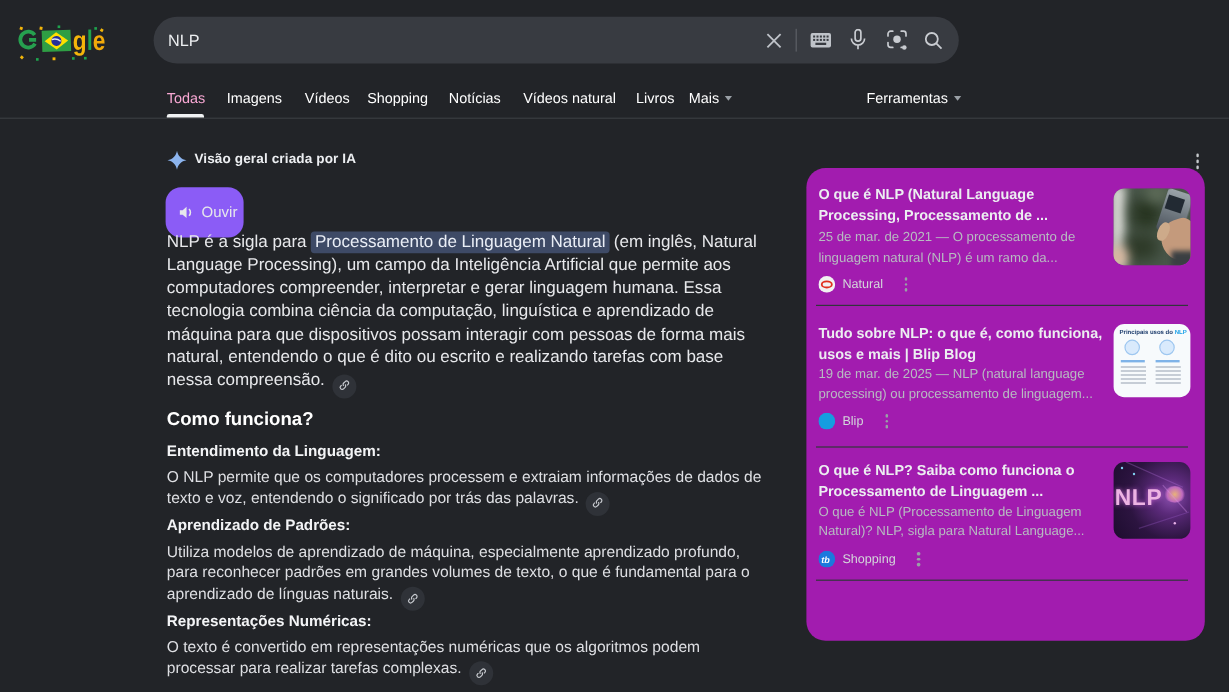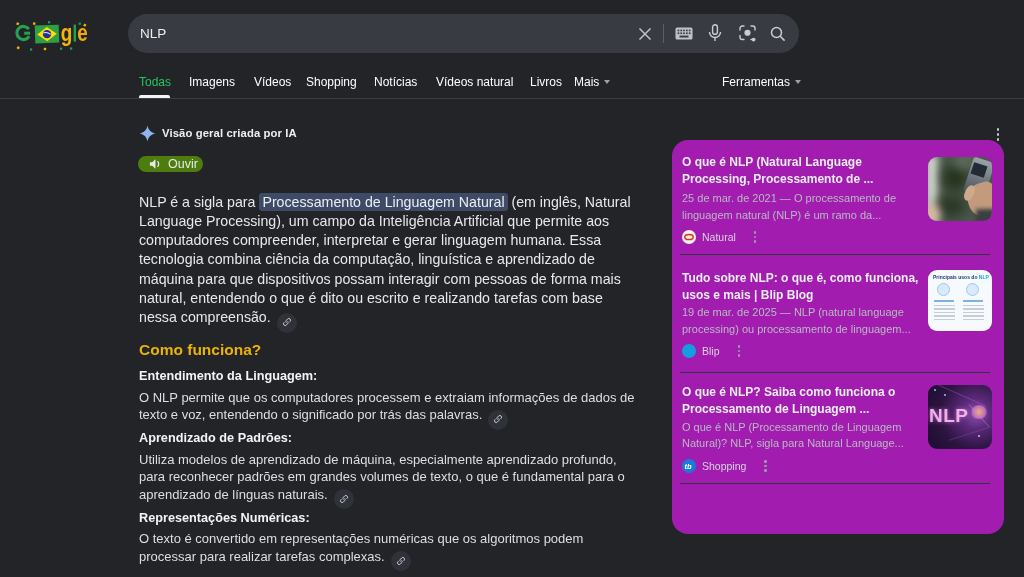--- a/index.html
+++ b/index.html
@@ -10,37 +10,37 @@
   #header { position:absolute; left:0; top:0; width:1024px; height:98px; background:#222428; }
   #hdiv { position:absolute; left:0; top:98px; width:1024px; height:1px; background:#3b3d42; }
   #sbar { position:absolute; left:128px; top:14px; width:671px; height:39px;
     background:#383b41; border-radius:20px; }
   #sbar .q { position:absolute; left:12px; top:0; height:39px; line-height:39px;
     color:#eceef0; font-size:13.5px; }
   .sicon { position:absolute; top:0; height:39px; display:flex; align-items:center; justify-content:center; }
   #ssep { position:absolute; left:535px; top:10px; width:1px; height:19px; background:#5c6066; }
   
   .tab { position:absolute; top:72px; height:20px; line-height:20px; font-size:12px; color:#ffffff; }
-  .tab.on { color:#22c55e; }
+  .tab.on { color:#f9a8d4; }
   #tabline { position:absolute; left:139px; top:95px; width:31px; height:3px; background:#f1f3f4; border-radius:2px 2px 0 0; }
   .caret { display:inline-block; width:0; height:0; border-left:3.5px solid transparent;
     border-right:3.5px solid transparent; border-top:4px solid #9aa0a6; margin-left:5px; vertical-align:2px; }
   
   #aihead { position:absolute; left:162px; top:125px; height:16px; line-height:16px;
     font-size:11.3px; font-weight:bold; color:#edeff2; letter-spacing:0.1px; }
-  #ouvir { position:absolute; left:138px; top:156px; width:65px; height:16px; border-radius:13px;
-    background:#4d7c0f; display:flex; align-items:center; padding-left:10px; }
+  #ouvir { position:absolute; left:138px; top:156px; width:65px; height:42px; border-radius:13px;
+    background:#8b5cf6; display:flex; align-items:center; padding-left:10px; }
   #ouvir span { color:#e6e8eb; font-size:12.5px; margin-left:6px; }
   #para1 { position:absolute; left:139px; top:192.6px; width:560px; font-size:14.2px;
     line-height:19.3px; color:#e7e8eb; }
   .hl { background:#3e4a66; border-radius:3px; padding:1px 3px; color:#eaeef6; }
   .chip { display:inline-block; width:20px; height:20px; border-radius:50%; background:#2f3238;
     vertical-align:-5px; margin-left:6px; text-align:center; }
   .chip svg { margin-top:4.5px; }
-  #h2 { position:absolute; left:139px; top:340px; font-size:15.5px; font-weight:bold; color:#eab308;
+  #h2 { position:absolute; left:139px; top:340px; font-size:15.5px; font-weight:bold; color:#ffffff;
     line-height:19px; }
   .entry { position:absolute; left:139px; width:560px; font-size:13px; line-height:17.5px; color:#dedfe3; }
   .entry b { display:block; color:#f3f4f6; margin-bottom:3.2px; font-size:12.7px; }
   
   #card { position:absolute; left:672px; top:140px; width:332px; height:394px;
     background:#a21caf; border-radius:16px; }
   .ct { position:absolute; left:10px; width:250px; font-size:12px; line-height:16.6px;
     font-weight:bold; color:#eceef1; }
   .cs { position:absolute; left:10px; width:250px; font-size:11px; line-height:16.5px; color:#b7bbc1; }
   .crow { position:absolute; left:10px; height:16px; display:flex; align-items:center; }

